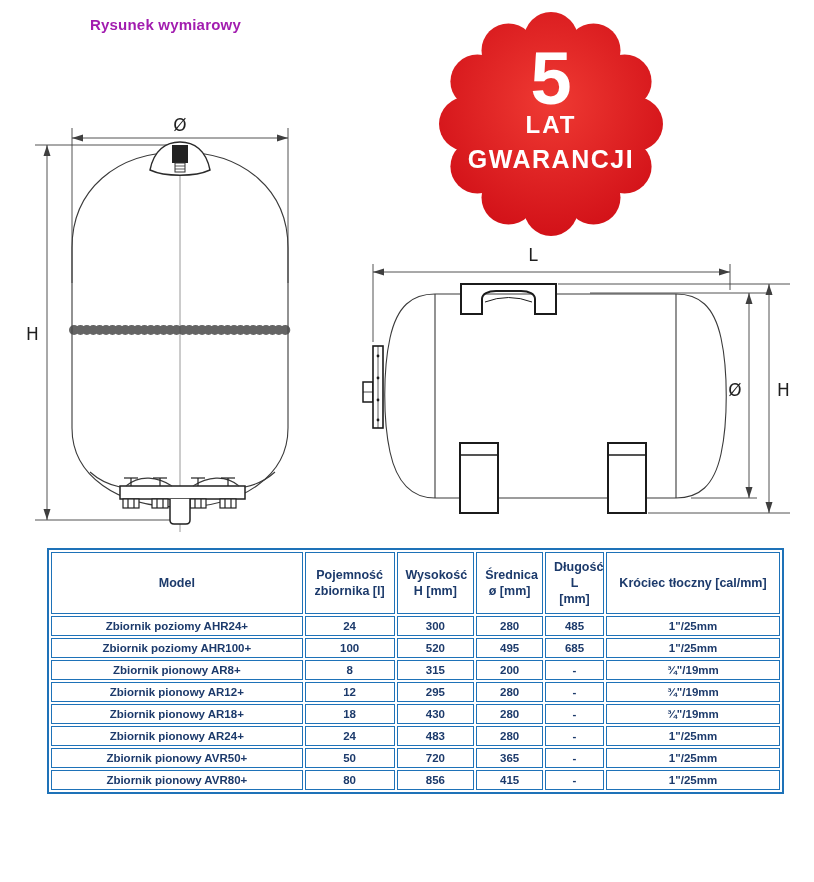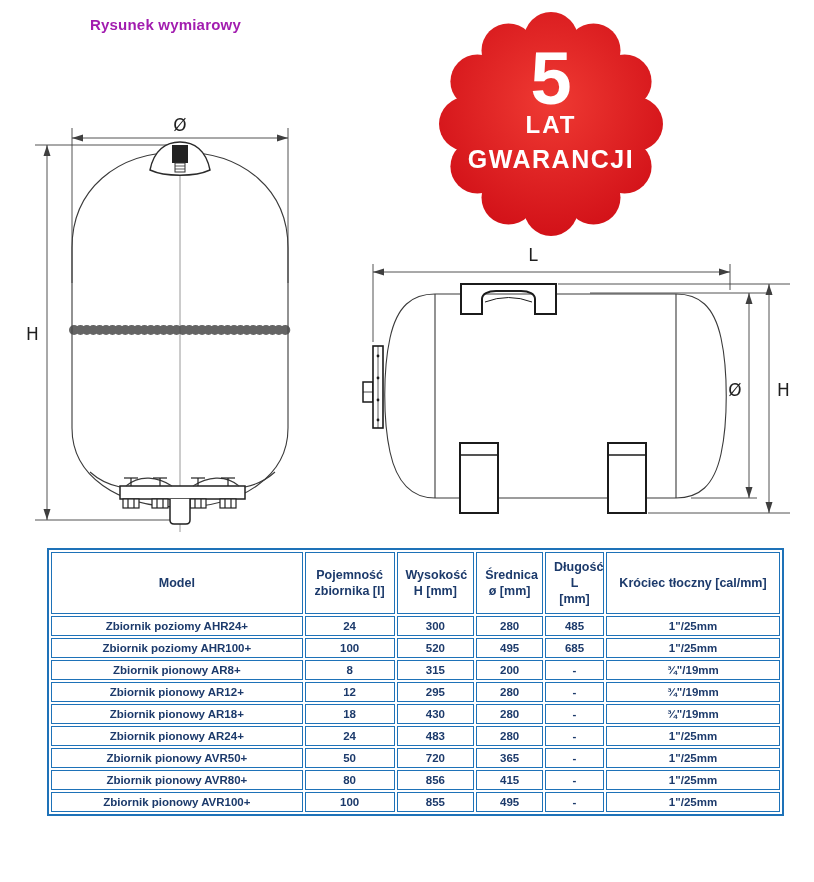--- a/index.html
+++ b/index.html
@@ -259,25 +259,17 @@
       <td>1"/25mm</td>
     </tr>
           <tr>
       <td>Zbiornik pionowy AVR80+</td>
       <td>80</td>
       <td>856</td>
       <td>415</td>
       <td>-</td>
       <td>1"/25mm</td>
     </tr>
-          <tr>
-      <td>Zbiornik pionowy AVR100+</td>
-      <td>100</td>
-      <td>855</td>
-      <td>495</td>
-      <td>-</td>
-      <td>1"/25mm</td>
-    </tr>
         </tbody>
     </table>
   </div>
 
 </div>
 
 </body></html>

